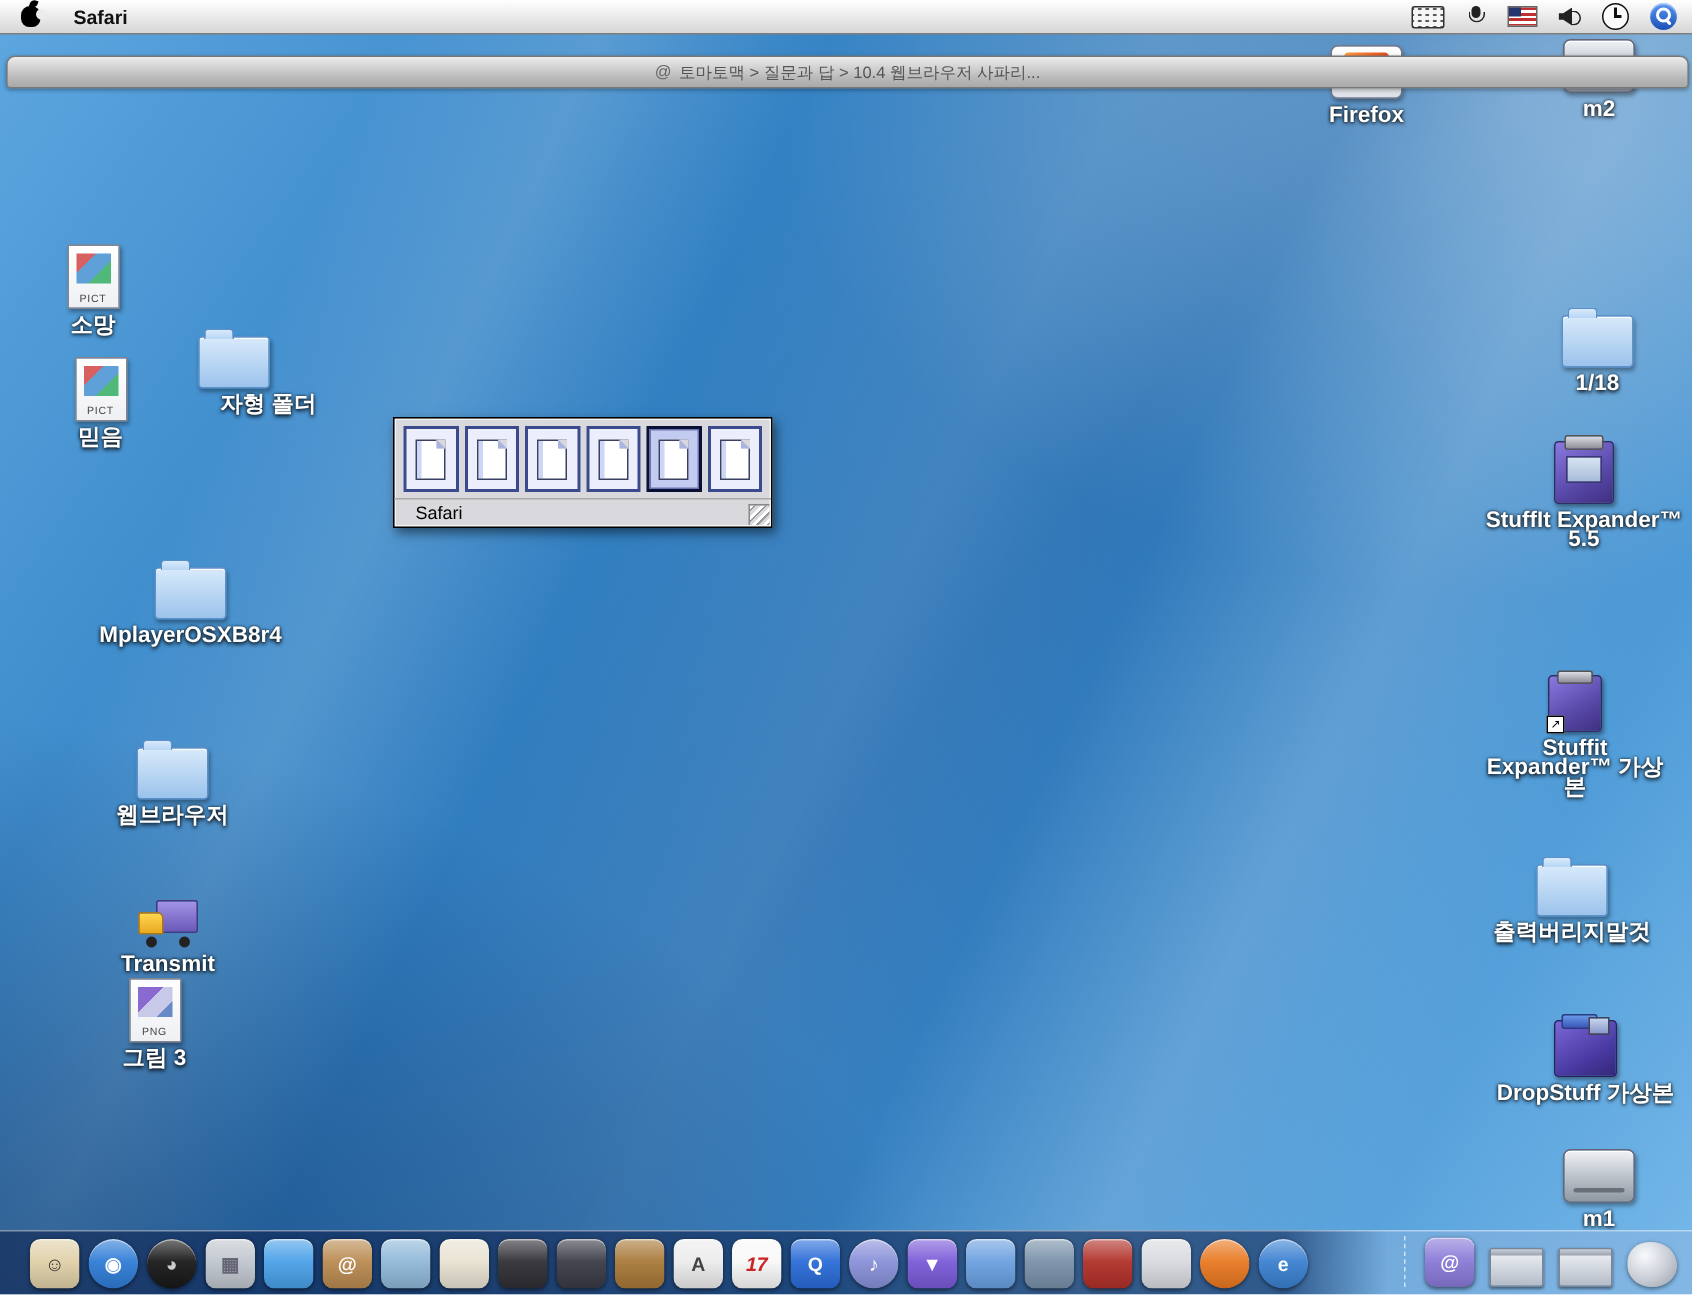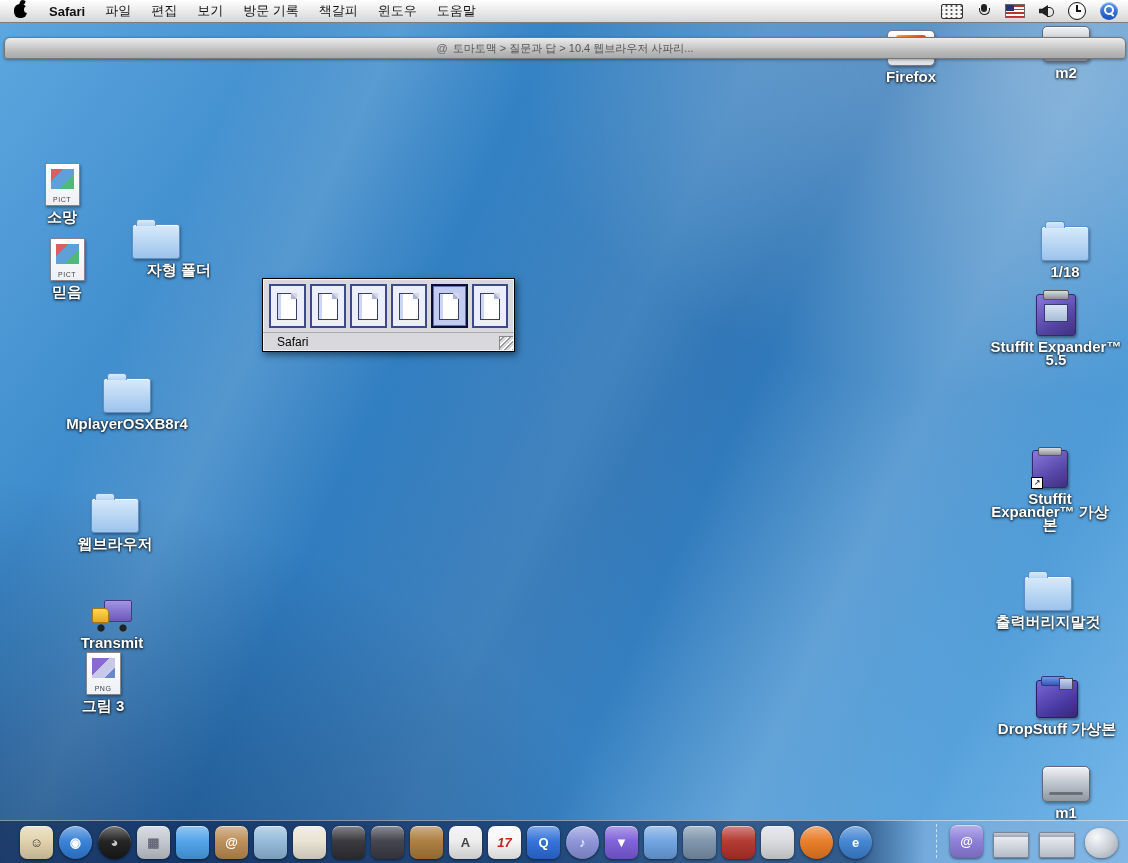--- a/index.html
+++ b/index.html
@@ -115,29 +115,20 @@
 </head>
 <body>
 
 <div class="screen">
 
   <div class="menubar">
     <div class="apple-wrap">
       <span class="apple-logo"></span>
     </div>
     <span class="app-name menu-item">Safari</span>
-    <span id="menus" style="display:flex;">
-        <span class="menu-item">파일</span>
-        <span class="menu-item">편집</span>
-        <span class="menu-item">보기</span>
-        <span class="menu-item">방문 기록</span>
-        <span class="menu-item">책갈피</span>
-        <span class="menu-item">윈도우</span>
-        <span class="menu-item">도움말</span>
-      </span>
     <span class="menu-spacer"></span>
     <span class="status-items" id="status-icons">
         <span class="status-item">
           <span class="keyboard-icon"></span>
         </span>
         <span class="status-item">
           <span class="speech-icon"></span>
         </span>
         <span class="status-item">
           <span class="us-flag-icon"></span>
@@ -195,21 +186,21 @@
         <div class="di-label">그림 3</div>
       </div>
       <div class="desktop-icon" style="width: 110px; left: 856px; top: 30px;">
         <div class="di-glyph disk-image-icon"></div>
         <div class="di-label">Firefox</div>
       </div>
       <div class="desktop-icon" style="width: 100px; left: 1016px; top: 26px;">
         <div class="di-glyph hard-disk-icon"></div>
         <div class="di-label">m2</div>
       </div>
-      <div class="desktop-icon" style="width: 100px; left: 1015px; top: 226px;">
+      <div class="desktop-icon" style="width: 100px; left: 1015px; top: 210px;">
         <div class="di-glyph folder-icon"></div>
         <div class="di-label">1/18</div>
       </div>
       <div class="desktop-icon" style="width: 150px; left: 981px; top: 294px;">
         <div class="di-glyph stuffit-expander-icon"></div>
         <div class="di-label">StuffIt Expander™ 5.5</div>
       </div>
       <div class="desktop-icon" style="width: 128px; left: 986px; top: 450px; text-align: center;">
         <div class="di-glyph stuffit-alias-icon"></div>
         <div class="di-label">Stuffit Expander™ 가상본</div>

